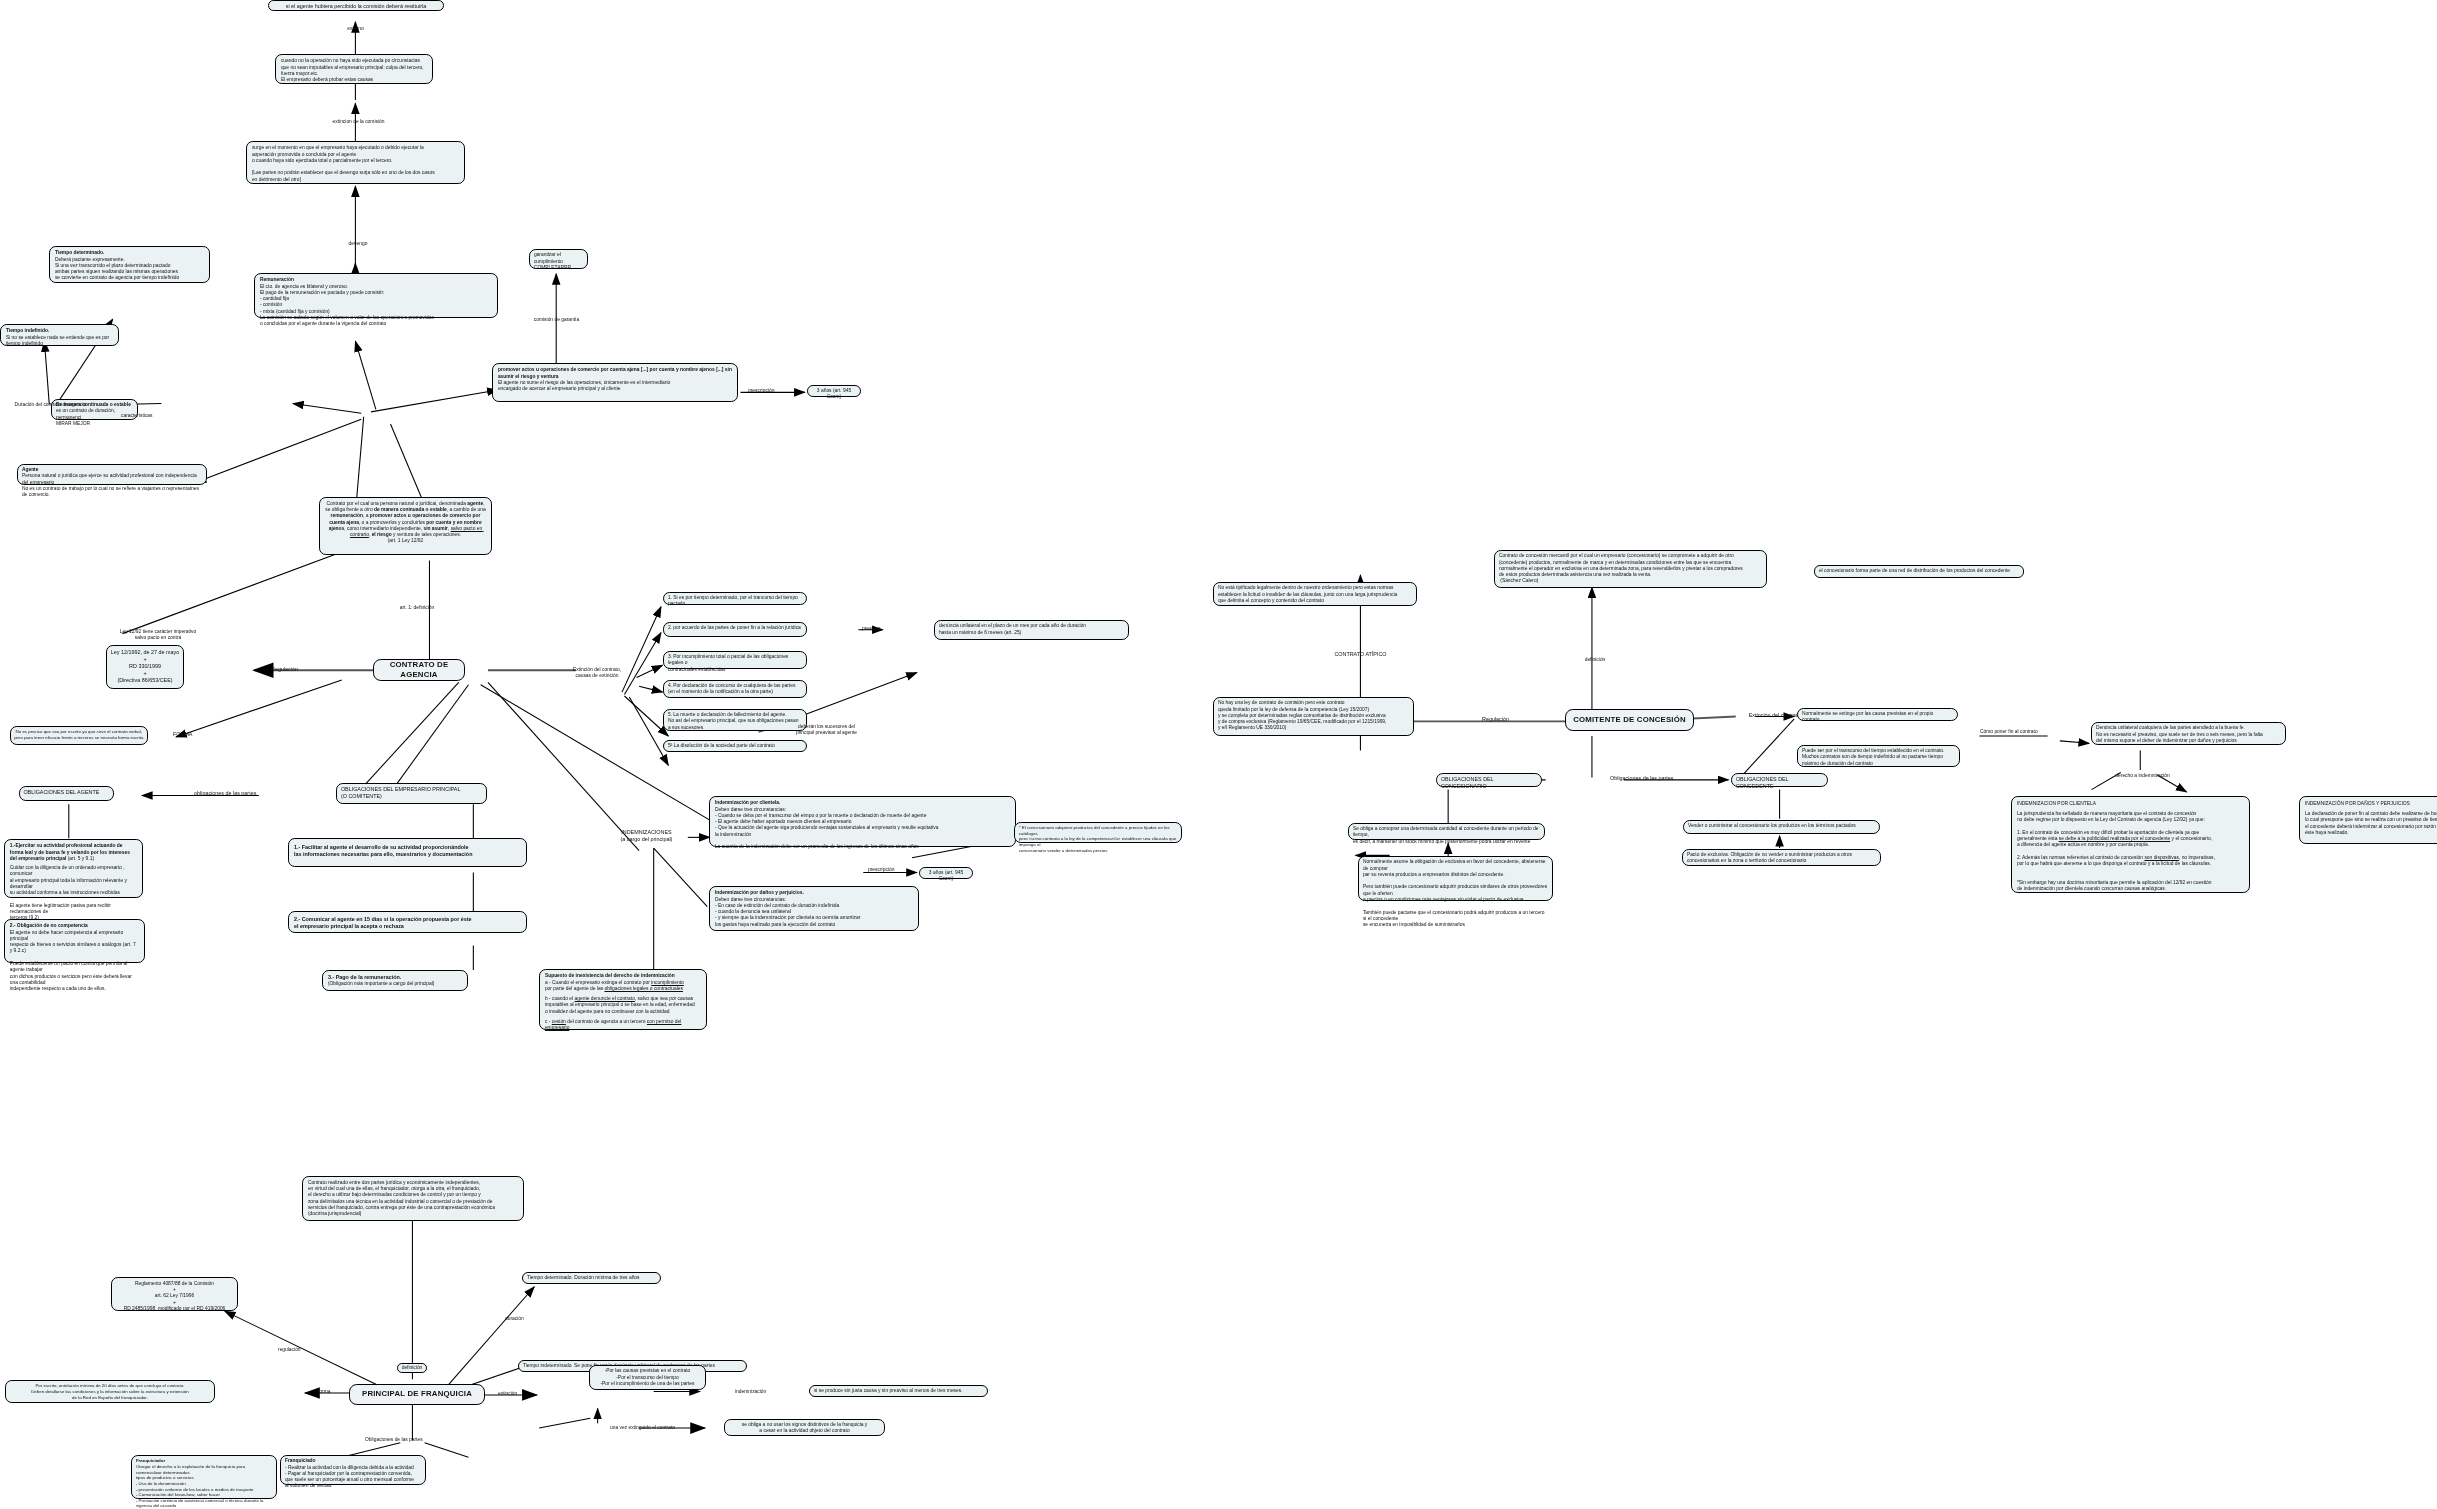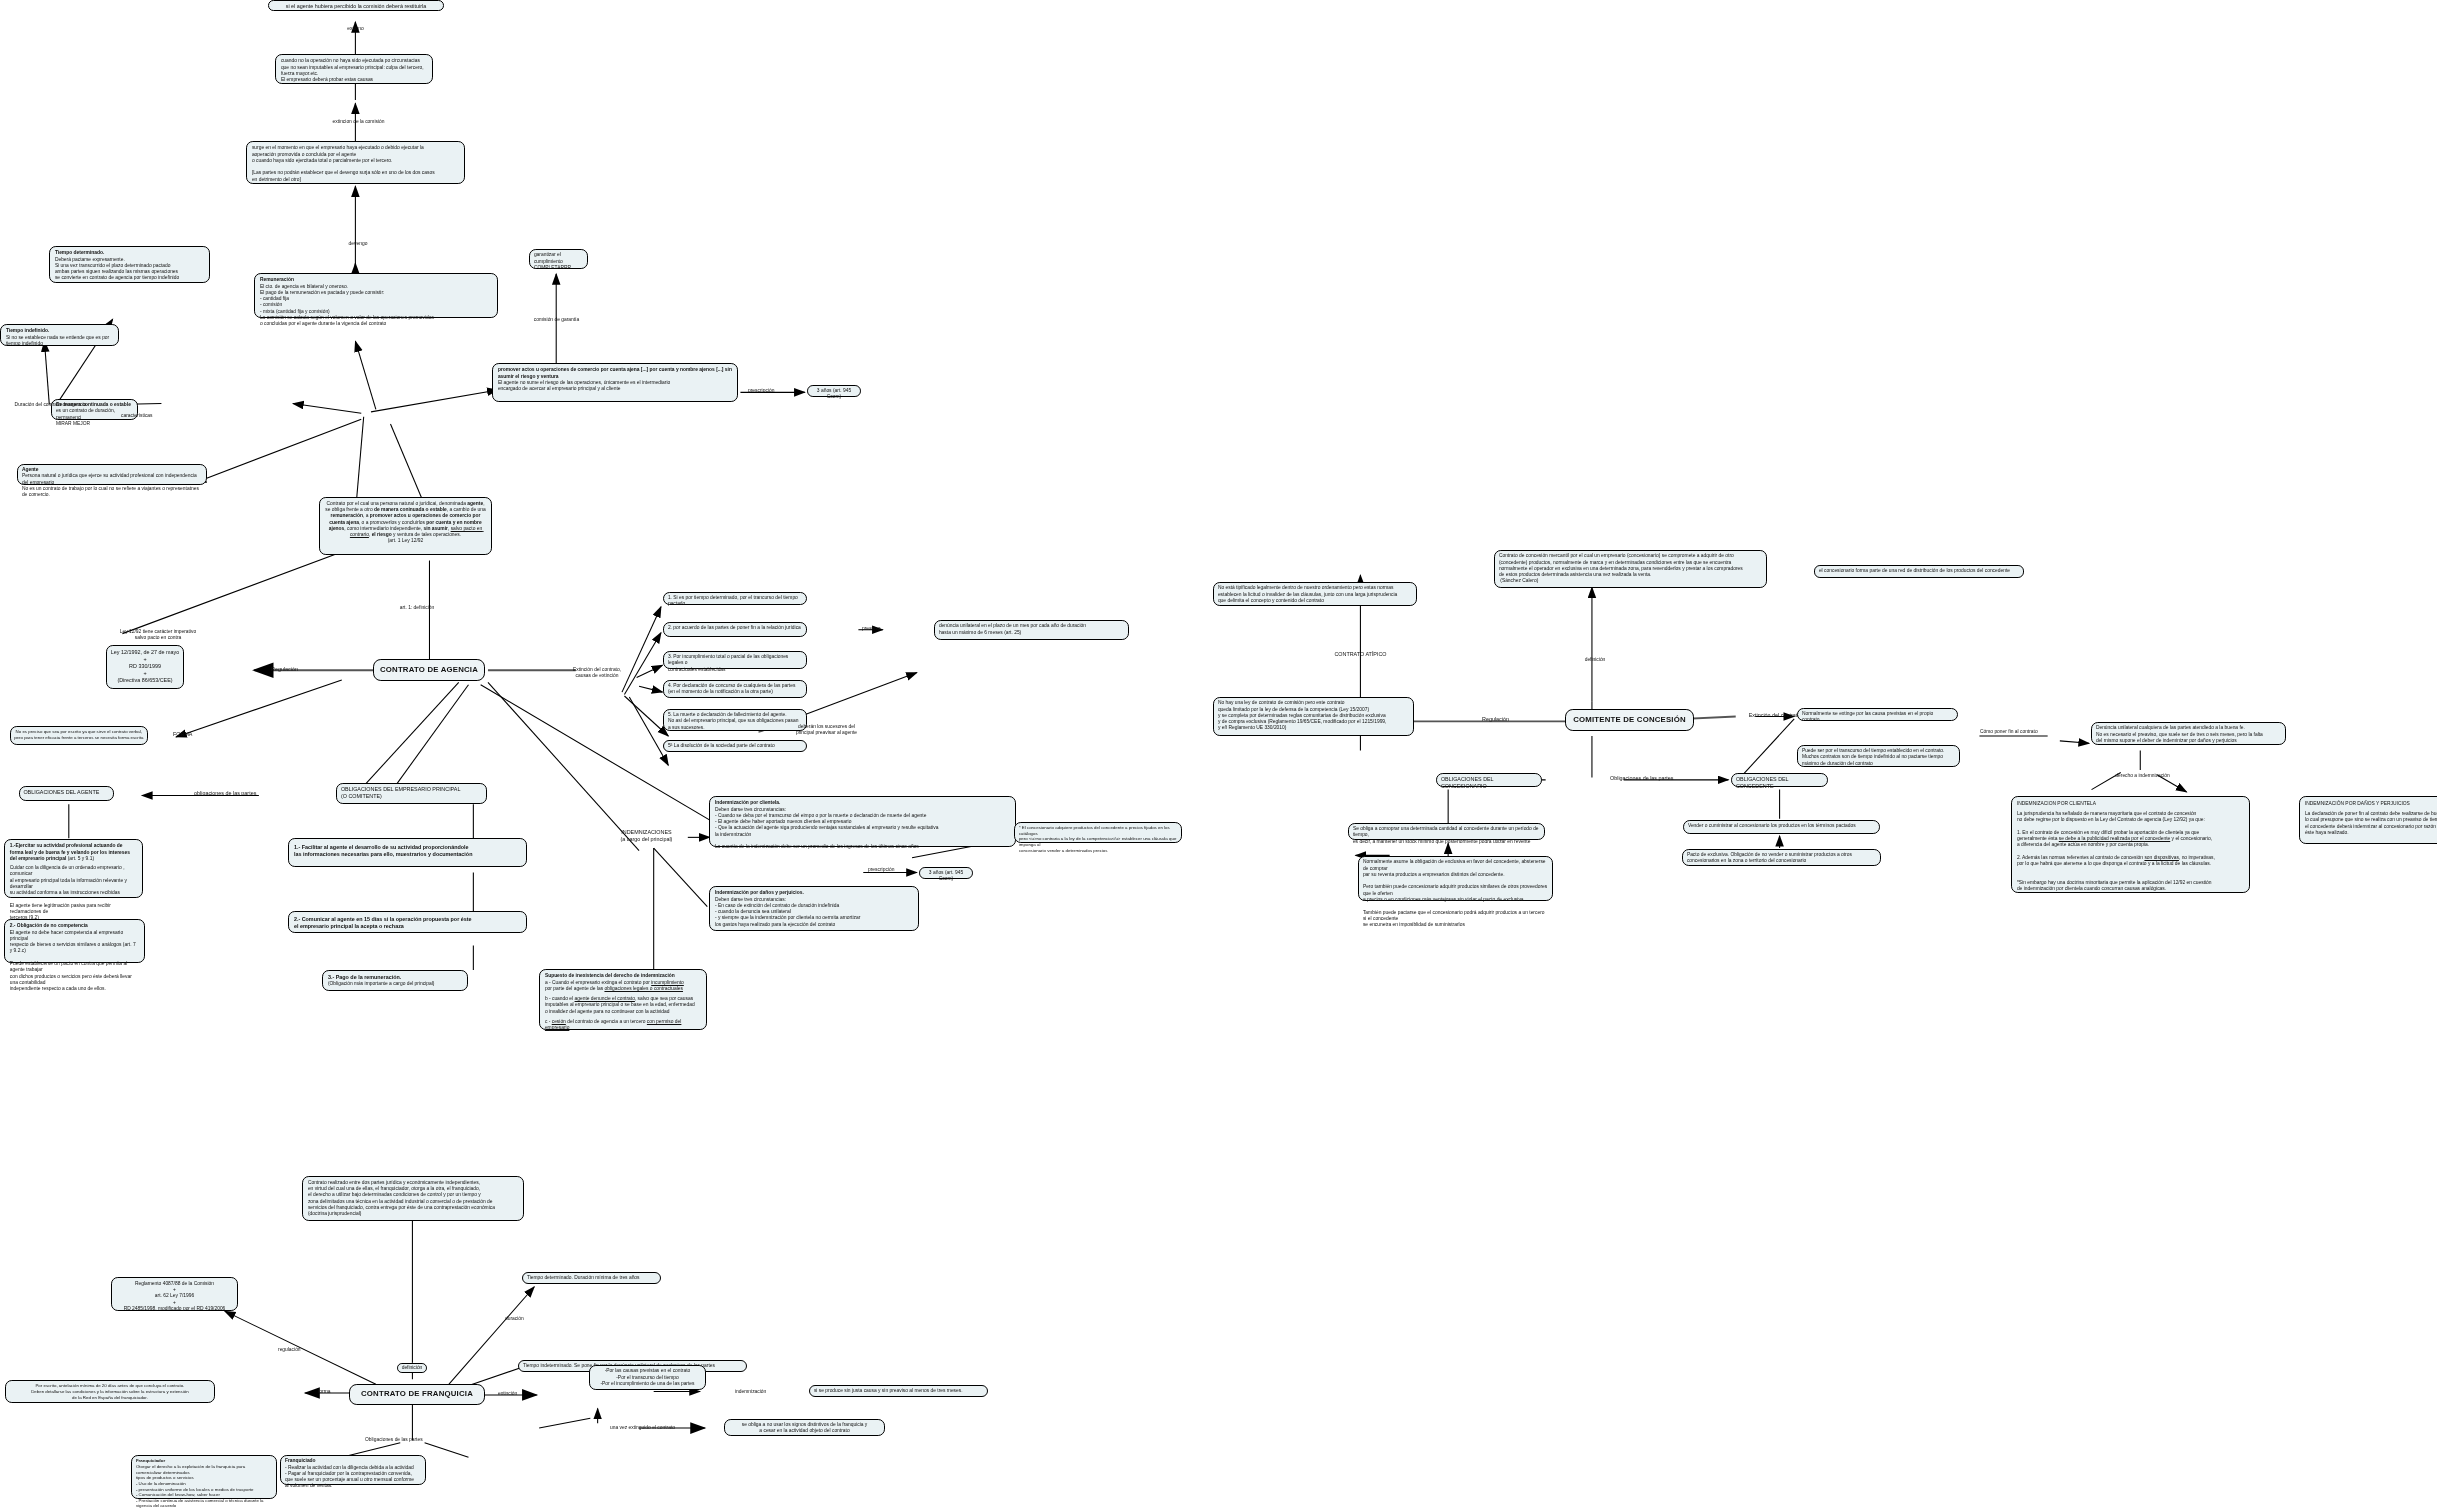--- a/index.html
+++ b/index.html
@@ -233,21 +233,21 @@
 <div class="node ctrtxt f11" style="left:106px;top:645px;width:78px;height:44px;padding:2.9px;">
   <span class="t">Ley 12/1992, de 27 de mayo
 +
 RD 330/1999
 +
 (Directiva 86/653/CEE)</span>
 </div>
 
 <div class="lbl f11" style="left:271px;top:666px;width:49px;">Regulación</div>
 
-<div class="node root f16" style="left:373px;top:659px;width:112px;height:21.5px;text-align:center;">
+<div class="node root f16" style="left:373px;top:659px;width:92px;height:21.5px;text-align:center;">
   <span class="t">CONTRATO DE AGENCIA</span>
 </div>
 
 <div class="node ctrtxt f9" style="left:9.8px;top:726px;width:138px;height:18.5px;padding:2px 2.9px;">
   <span class="t">No es preciso que sea por escrito ya que sirve el contrato verbal,
 pero para tener eficacia frente a terceros se necesita forma escrita</span>
 </div>
 
 <div class="lbl f11" style="left:173px;top:731px;width:29px;">FORMA</div>
 
@@ -505,21 +505,21 @@
 
 <div class="node ctrtxt f9" style="left:4.9px;top:1380px;width:210px;height:23.4px;padding:2.4px 3.9px;">
   <span class="t">Por escrito, antelación mínima de 20 días antes de que concluya el contrato.
 Deben detallarse las condiciones y la información sobre la estructura y extensión
 de la Red en España del franquiciador.</span>
 </div>
 
 <div class="lbl f10" style="left:318px;top:1389px;width:29px;">forma</div>
 
 <div class="node root f16" style="left:349px;top:1384px;width:136px;height:20.5px;">
-  <span class="t">CONTRATO DE FRANQUICIA</span>
+  <span class="t">PRINCIPAL DE FRANQUICIA</span>
 </div>
 
 <div class="lbl f10" style="left:505px;top:1316px;width:44px;">duración</div>
 
 <div class="node f10" style="left:522px;top:1272px;width:139px;height:11.7px;padding:1.5px 3.9px;">
   <span class="t">Tiempo determinado. Duración mínima de tres años</span>
 </div>
 
 <div class="node f10" style="left:518px;top:1360px;width:229px;height:11.7px;padding:1.5px 3.9px;">
   <span class="t">Tiempo indeterminado. Se pone fin por la denúncia unilateral de cualquiera de las partes</span>

